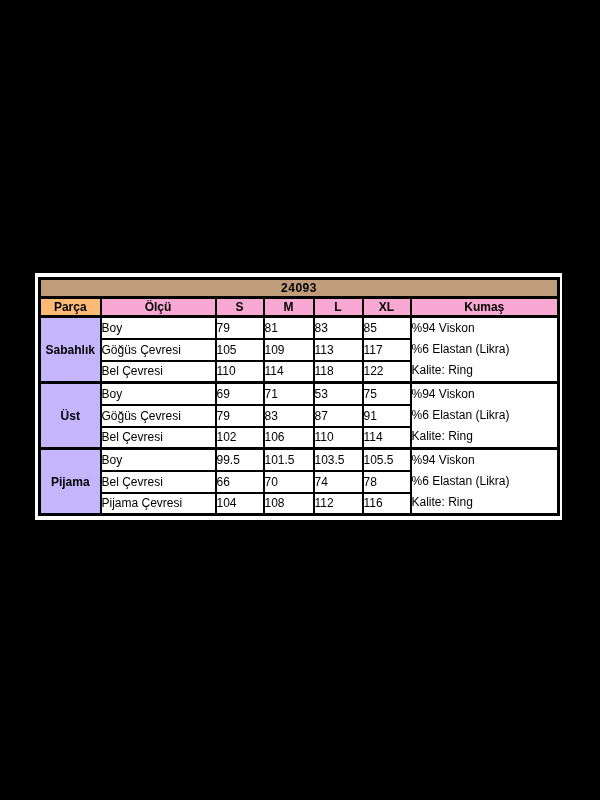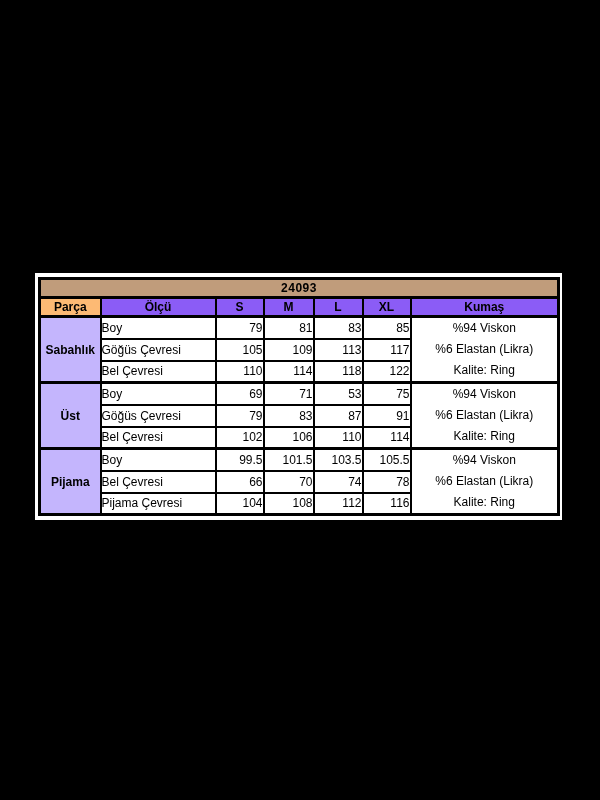--- a/index.html
+++ b/index.html
@@ -50,53 +50,53 @@
     font-weight: bold;
     text-align: center;
     border-bottom-width: 3px;
     letter-spacing: 0.5px;
   }
   tr.head-row th {
     height: 19px;
     font-weight: bold;
     text-align: center;
     border-bottom-width: 3px;
-    background: #8b5cf6;
+    background: #f9a8d4;
   }
   tr.head-row th.accent {
     background: #fdba74;
   }
   tr.data-row td { height: 20px; }
   tr.g-first td { border-top-width: 3px; }
   tr.g-sub td { border-top-width: 1px; }
   td.group-cell {
     background: #c4b5fd;
     font-weight: bold;
     text-align: center;
     vertical-align: middle;
   }
   td.label-cell {
     text-align: left;
     padding-left: 5px;
     font-size: 11.5px;
     margin-top: 44px;
   }
   td.val-cell {
-    text-align: right;
+    text-align: left;
     font-size: 11.5px;
   }
   td.fabric-cell {
     vertical-align: top;
     padding-left: 4px;
     font-size: 11.5px;
   }
   td.fabric-cell .fline {
     height: 21px;
     line-height: 21px;
-    text-align: center;
+    text-align: left;
   }
 </style>
 </head>
 <body>
 
 <div class="page">
   <div class="sheet">
     <table class="size-table">
       <colgroup>
         <col style="width:61px">

